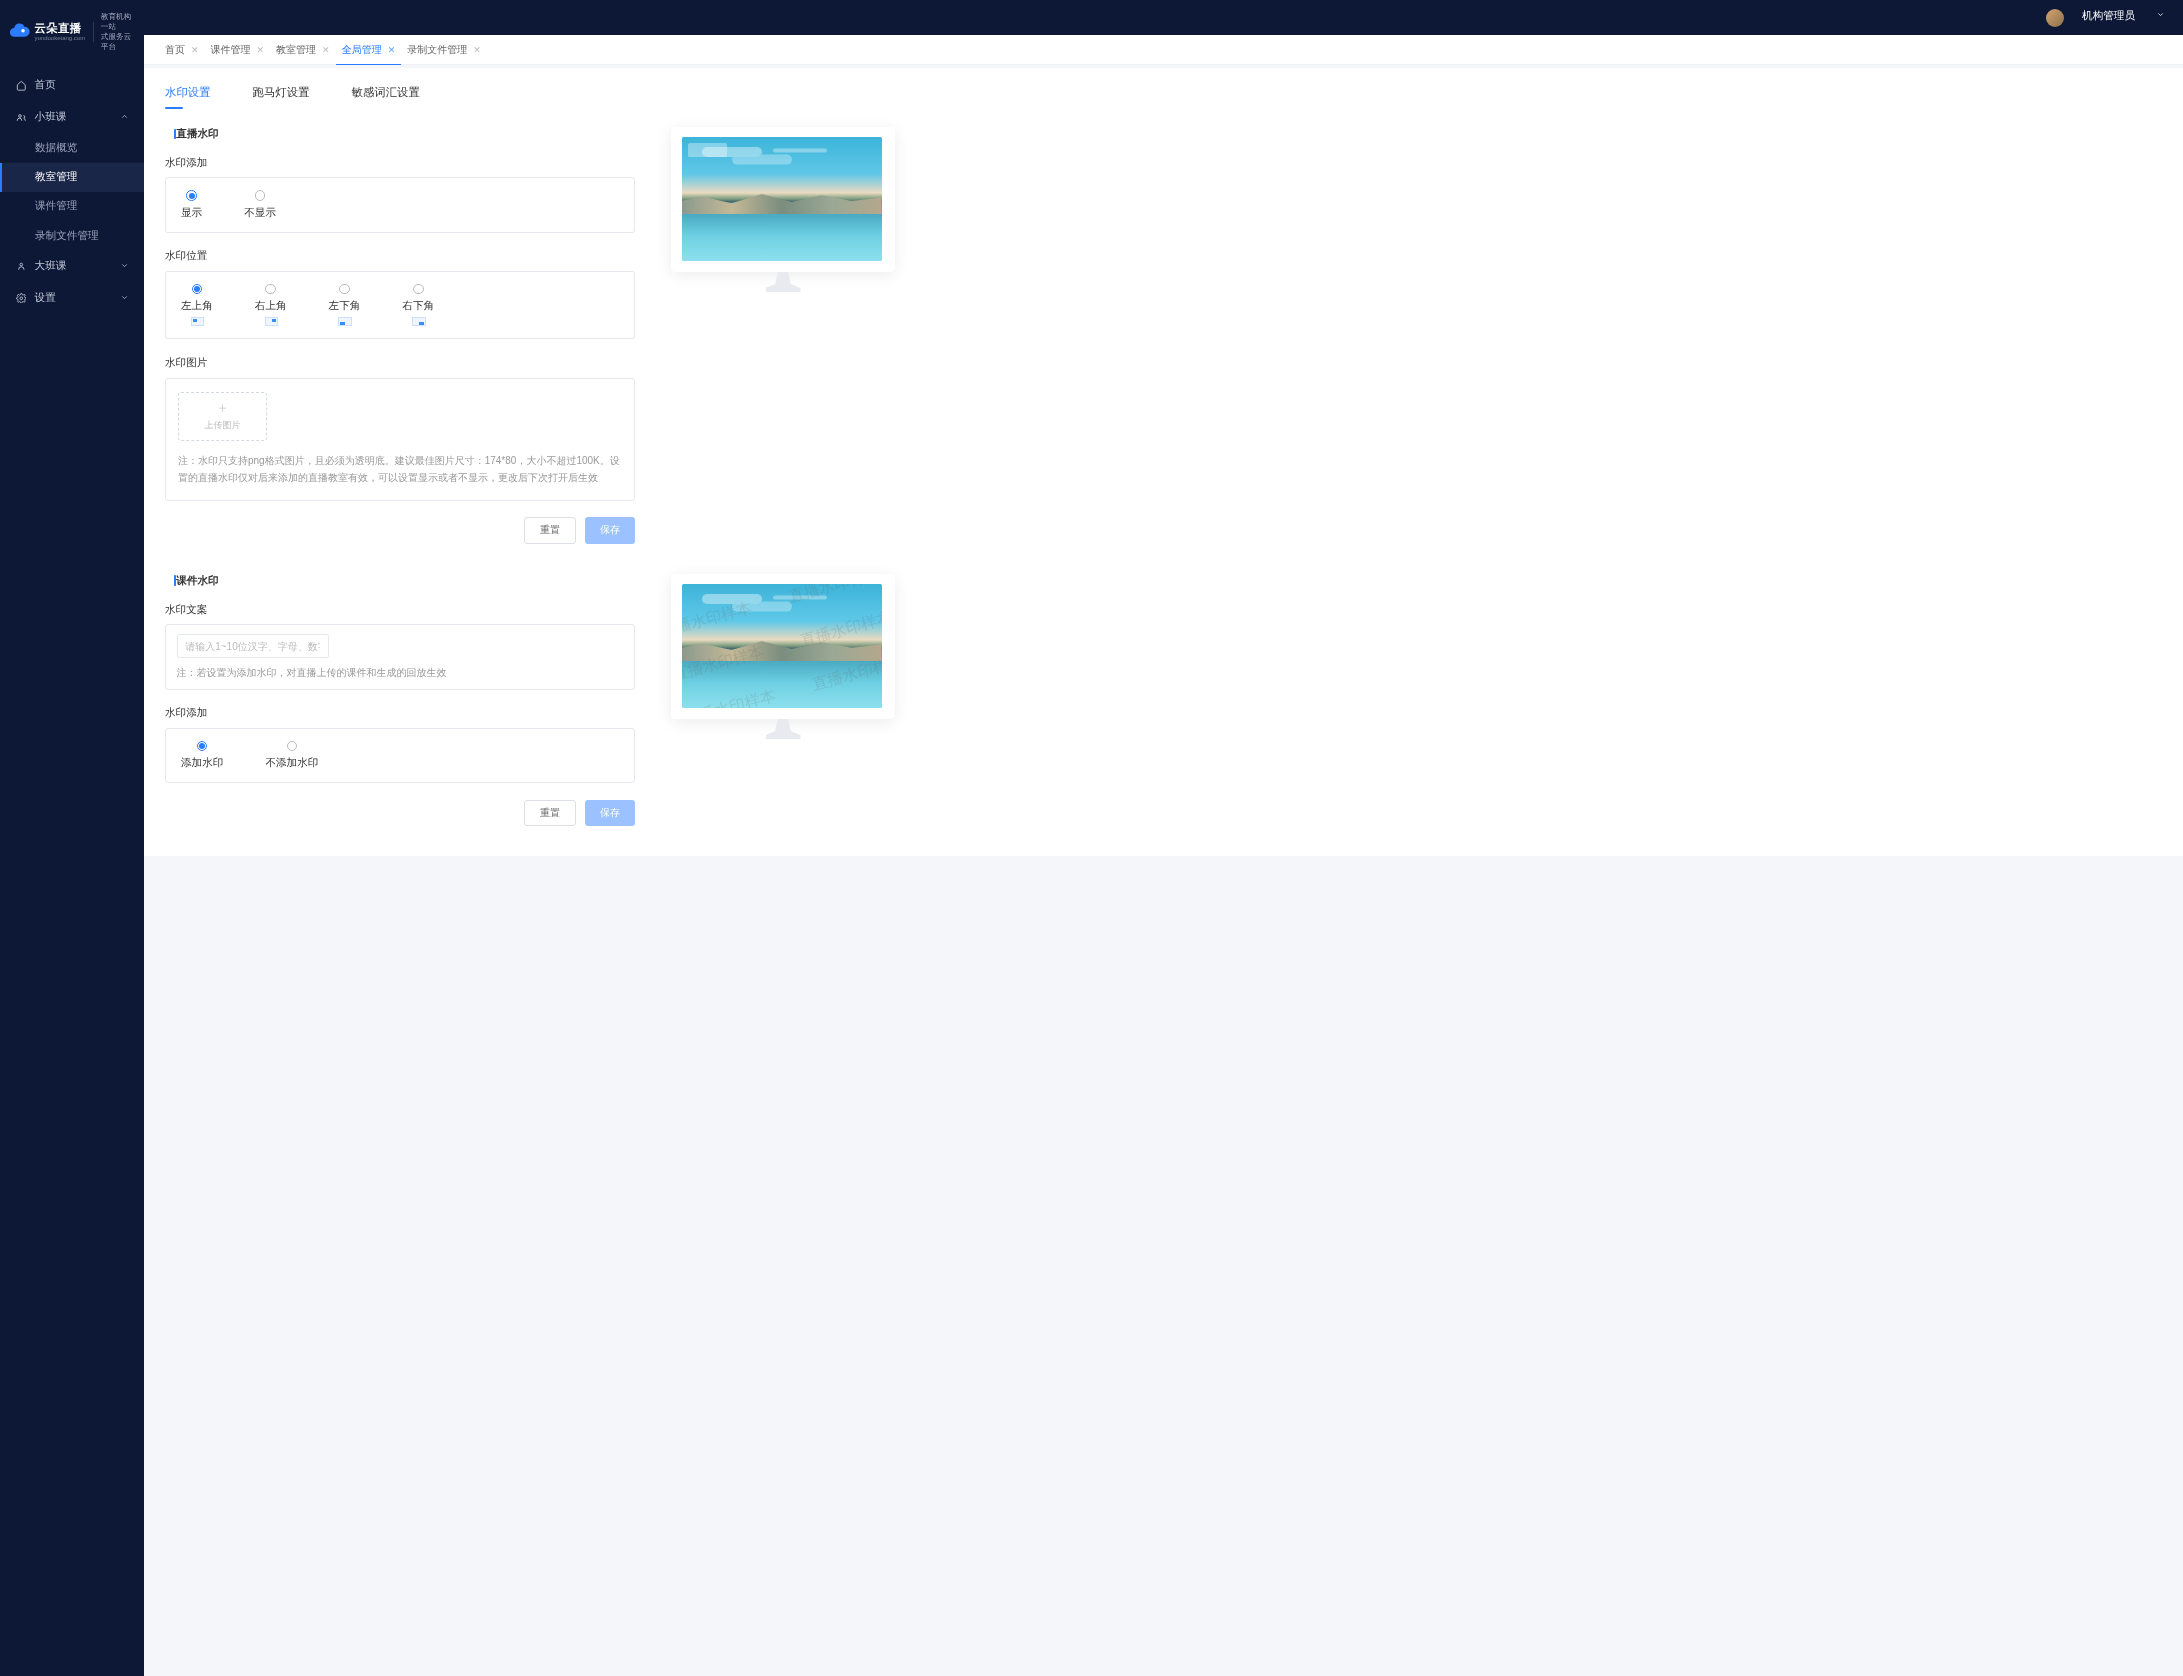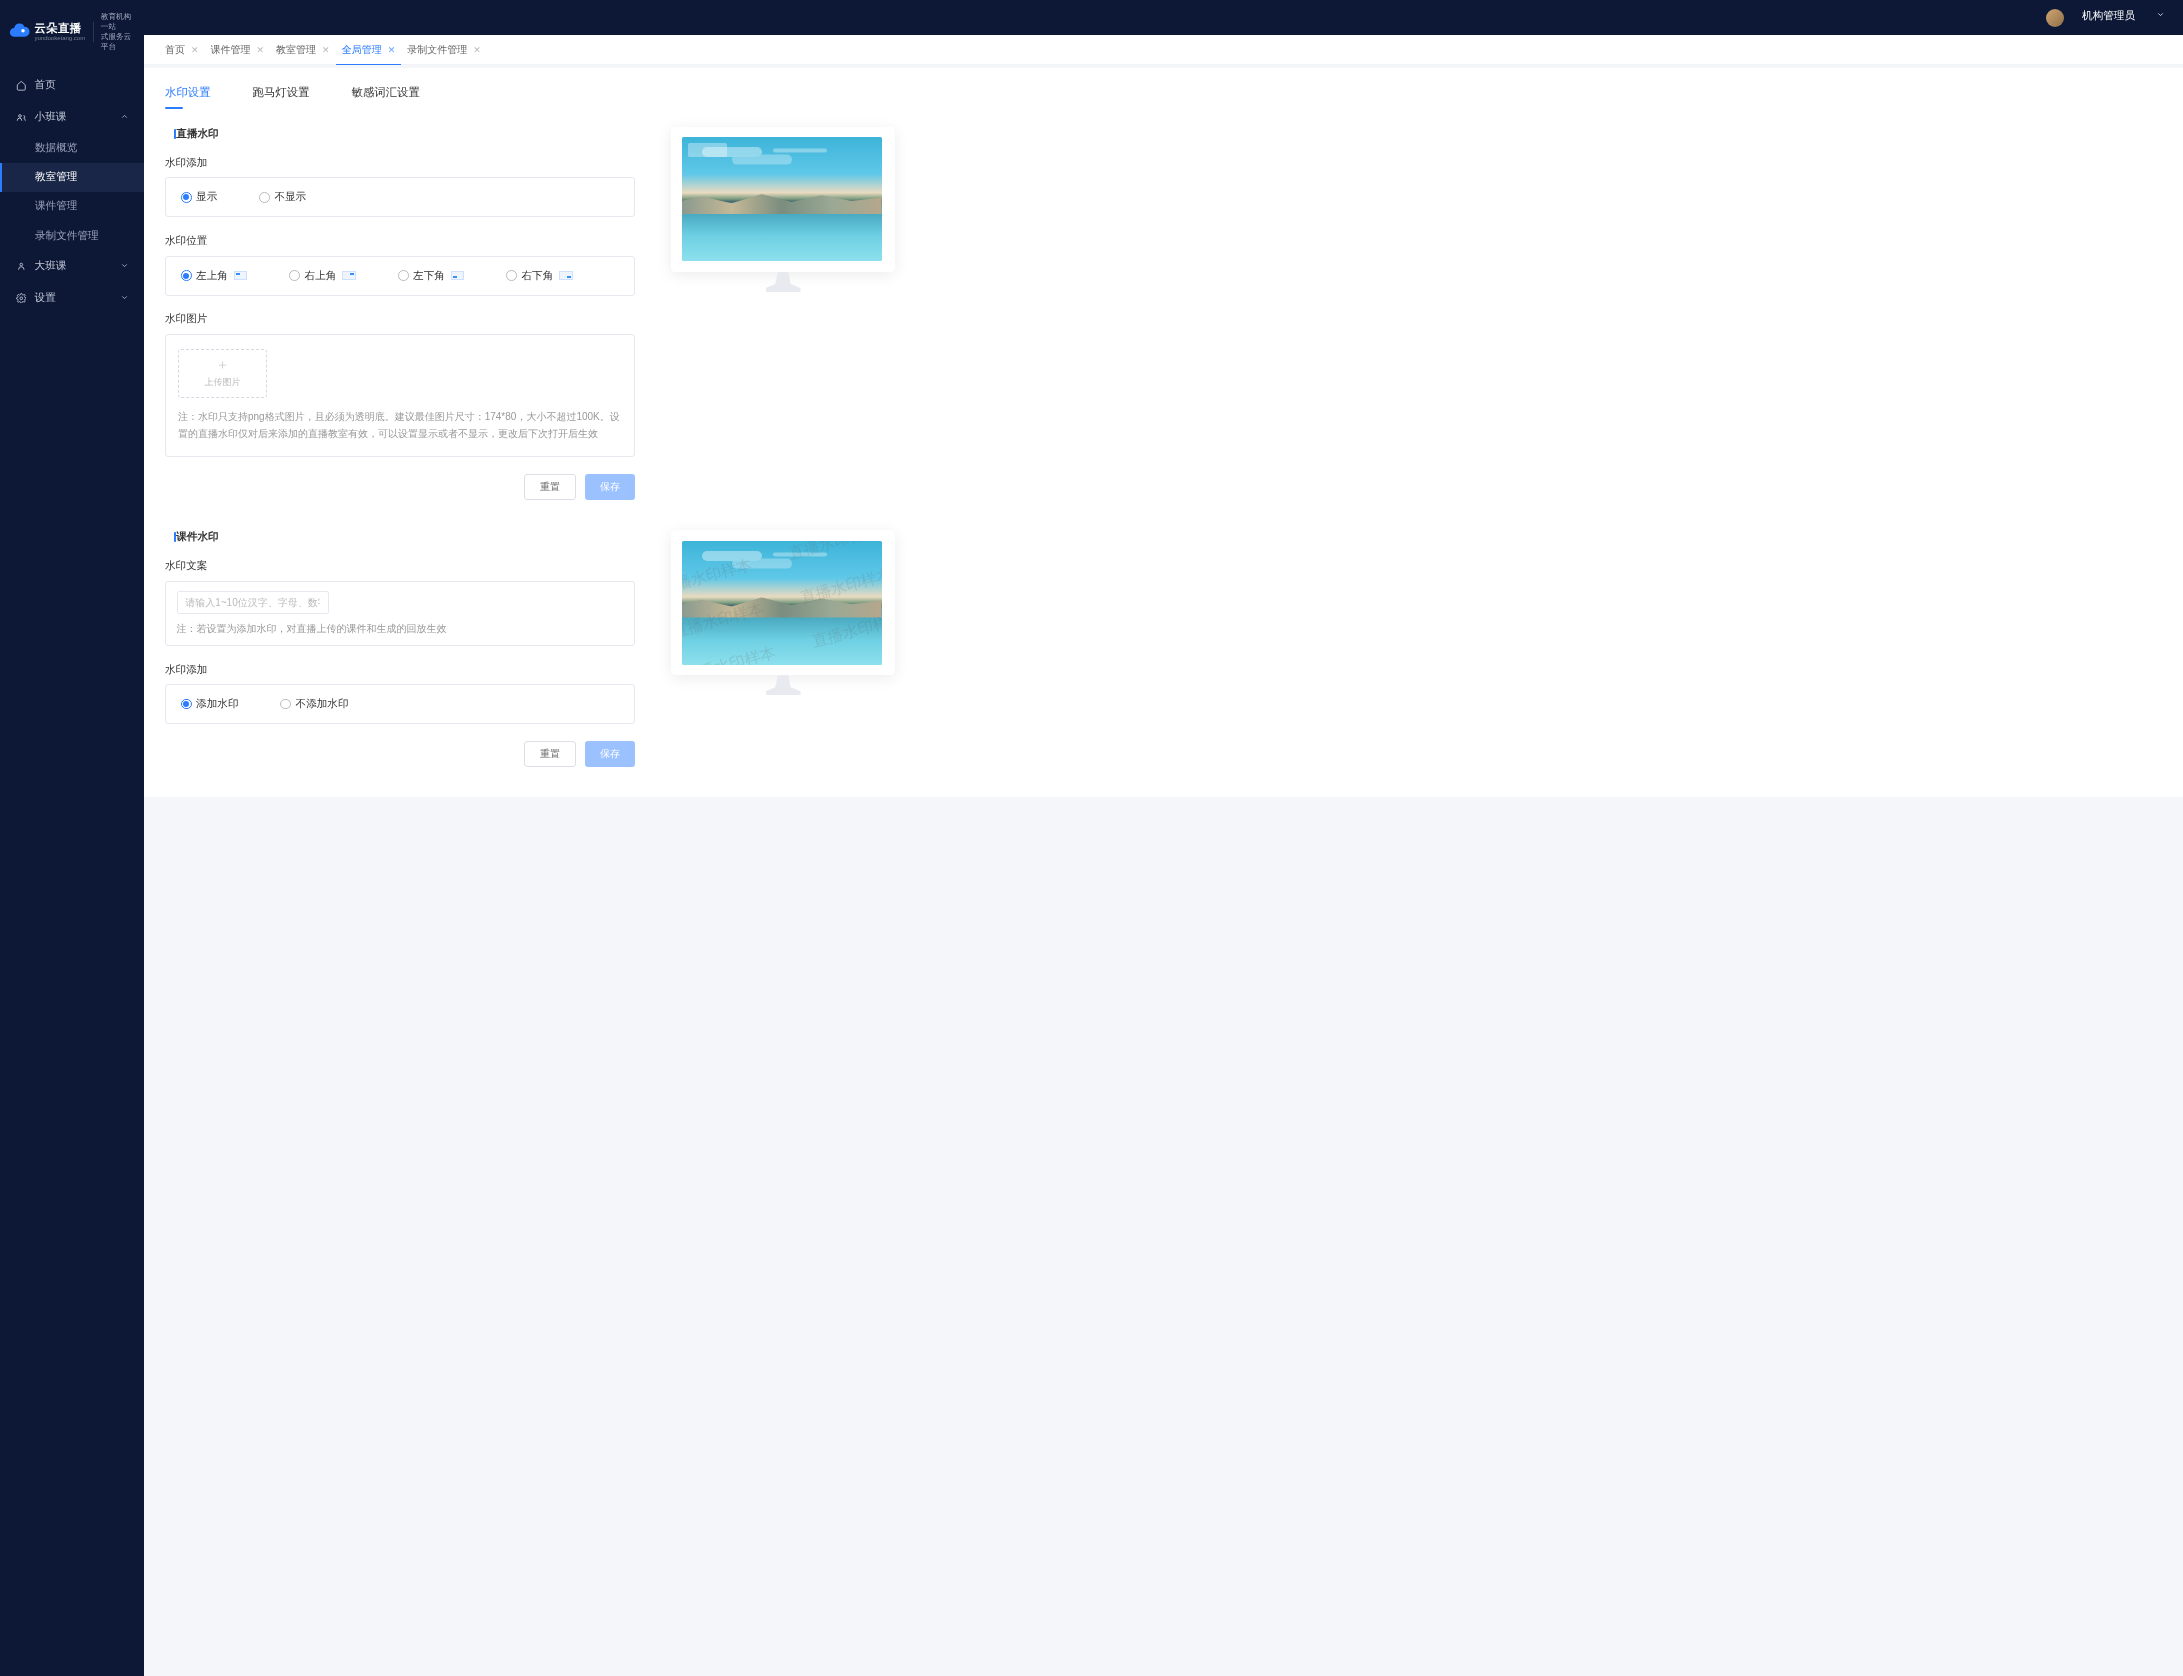--- a/index.html
+++ b/index.html
@@ -162,20 +162,21 @@
       display: flex;
       gap: 42px;
     }
     .radio-option {
       display: flex;
       align-items: center;
       gap: 4.5px;
       cursor: pointer;
       font-size: 10.6px;
       color: #333;
+      flex-direction: column;
     }
     .radio-circle {
       width: 10.6px;
       height: 10.6px;
       border: 0.8px solid #bbb;
       border-radius: 50%;
       display: flex;
       align-items: center;
       justify-content: center;
     }

